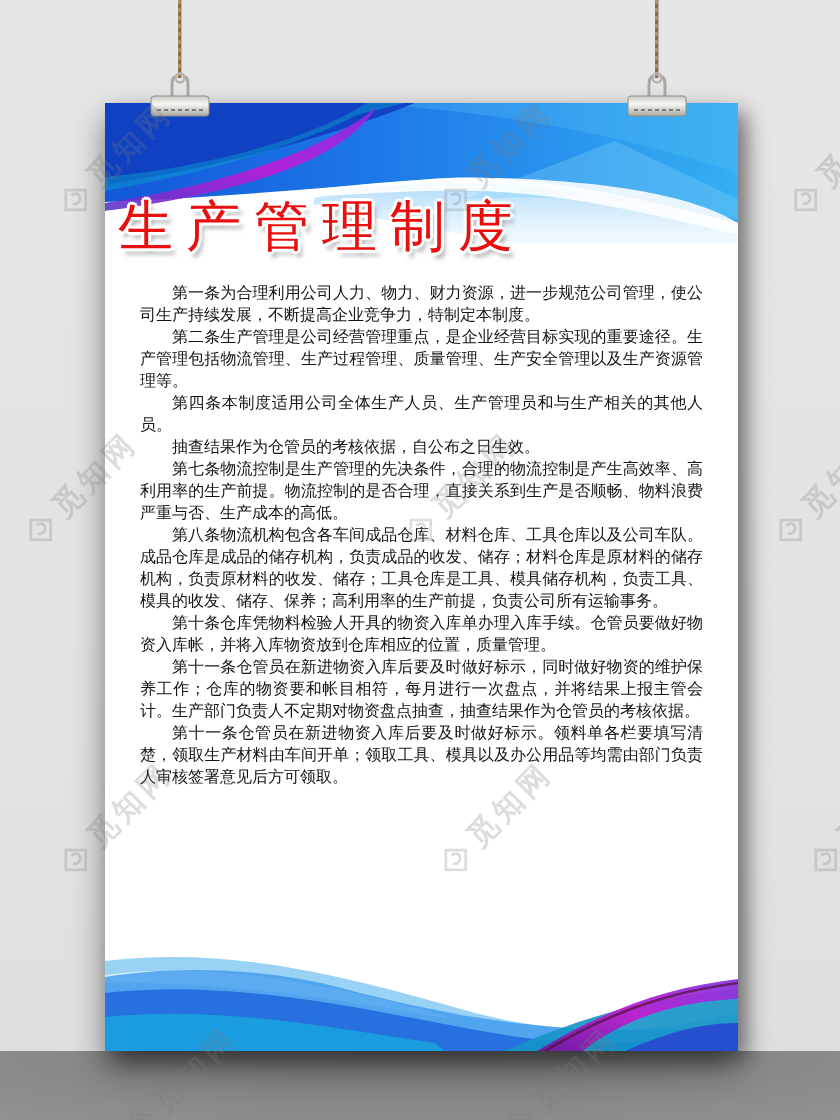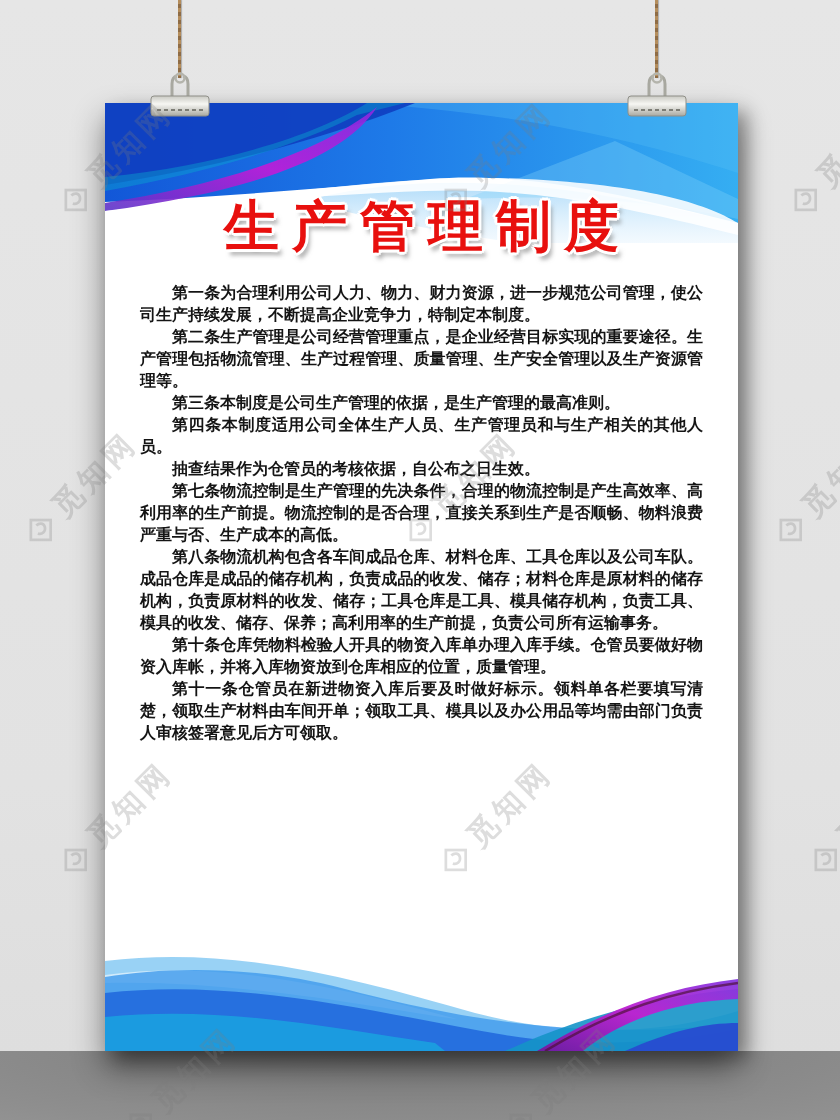--- a/index.html
+++ b/index.html
@@ -20,31 +20,31 @@
   .poster {
     position:absolute; left:105px; top:103px; width:633px; height:948px;
     background:#ffffff;
     box-shadow:10px 8px 16px rgba(0,0,0,.28), 0 16px 30px rgba(0,0,0,.45);
   }
   .top-decor    { position:absolute; top:0; left:0; width:633px; height:140px; display:block; }
   .bottom-decor { position:absolute; bottom:0; left:0; width:633px; height:120px; display:block; }
 
   .poster-title {
     position:absolute; top:90px; left:0; width:100%;
-    text-align:center; font-size:55px; font-weight:700; line-height:1.2;
+    font-size:55px; font-weight:400; line-height:1.2;
     letter-spacing:13px; text-indent:13px;
     text-shadow:
       -2px -2px 0 #fff, 2px -2px 0 #fff, -2px 2px 0 #fff, 2px 2px 0 #fff,
       0 -3px 0 #fff, 0 3px 0 #fff, -3px 0 0 #fff, 3px 0 0 #fff,
       4px 6px 4px rgba(110,110,110,.55);
   }
 
   .poster-body {
     position:absolute; left:35px; top:179px; width:563px;
-    font-size:16px; line-height:22px; font-weight:bold; color:#141414;
+    font-size:16px; line-height:22px; font-weight:normal; color:#141414;
     text-align:justify;
   }
   .poster-body p { margin:0; text-indent:2em; }
 
   
   .string {
     position:absolute; top:0; width:3px; height:78px;
     background:repeating-linear-gradient(180deg,#b48d5c 0 4px,#8f6c45 4px 8px);
     box-shadow:1px 0 1px rgba(0,0,0,.25);
   }
@@ -97,26 +97,26 @@
     <path d="M0,88 C100,70 190,44 252,12 L300,0 L262,0 C215,30 120,62 0,74 Z" fill="#08b0d0" opacity="0.40"></path>
     <path d="M0,100 C115,82 215,50 272,4 C240,54 150,88 0,108 Z" fill="url(#tg-purp)" opacity="0.9"></path>
     <path d="M0,108 C160,94 300,70 420,76 C540,82 600,100 633,120 L633,132 C520,104 430,84 320,88 C210,92 90,102 0,116 Z" fill="#ffffff" opacity="0.88"></path>
   </svg>
 
   <div class="poster-title" style="color: rgb(232, 16, 14);">生产管理制度</div>
 
   <div class="poster-body" id="poster-body">
       <p>第一条为合理利用公司人力、物力、财力资源，进一步规范公司管理，使公司生产持续发展，不断提高企业竞争力，特制定本制度。</p>
       <p>第二条生产管理是公司经营管理重点，是企业经营目标实现的重要途径。生产管理包括物流管理、生产过程管理、质量管理、生产安全管理以及生产资源管理等。</p>
-      <p>第三条本制度是公司生产管理的依据，是生产管理的最高准则。</p>
       <p>第四条本制度适用公司全体生产人员、生产管理员和与生产相关的其他人员。</p>
       <p>抽查结果作为仓管员的考核依据，自公布之日生效。</p>
       <p>第七条物流控制是生产管理的先决条件，合理的物流控制是产生高效率、高利用率的生产前提。物流控制的是否合理，直接关系到生产是否顺畅、物料浪费严重与否、生产成本的高低。</p>
       <p>第八条物流机构包含各车间成品仓库、材料仓库、工具仓库以及公司车队。成品仓库是成品的储存机构，负责成品的收发、储存；材料仓库是原材料的储存机构，负责原材料的收发、储存；工具仓库是工具、模具储存机构，负责工具、模具的收发、储存、保养；高利用率的生产前提，负责公司所有运输事务。</p>
       <p>第十条仓库凭物料检验人开具的物资入库单办理入库手续。仓管员要做好物资入库帐，并将入库物资放到仓库相应的位置，质量管理。</p>
+      <p>第十一条仓管员在新进物资入库后要及时做好标示，同时做好物资的维护保养工作；仓库的物资要和帐目相符，每月进行一次盘点，并将结果上报主管会计。生产部门负责人不定期对物资盘点抽查，抽查结果作为仓管员的考核依据。</p>
       <p>第十一条仓管员在新进物资入库后要及时做好标示。领料单各栏要填写清楚，领取生产材料由车间开单；领取工具、模具以及办公用品等均需由部门负责人审核签署意见后方可领取。</p>
     </div>
 
   <svg class="bottom-decor" viewBox="0 0 633 120" preserveAspectRatio="none">
     <defs>
       <linearGradient id="bg-purp" x1="0" y1="1" x2="1" y2="0">
         <stop offset="0" stop-color="#7018a0"></stop>
           <stop offset="0.5" stop-color="#c020d0"></stop>
           <stop offset="1" stop-color="#8438e0"></stop>
       </linearGradient>

